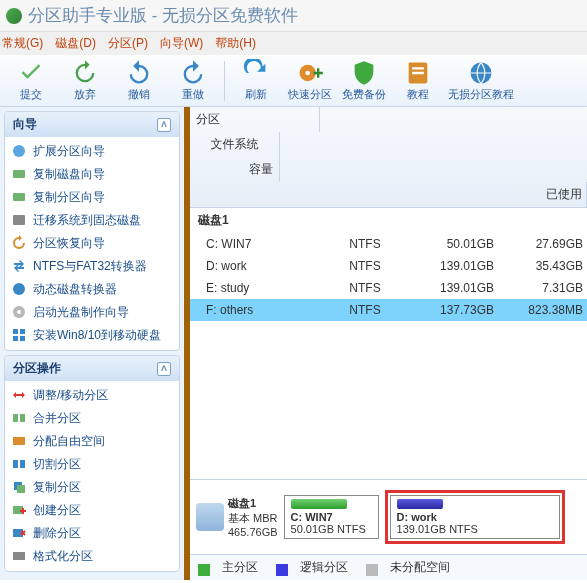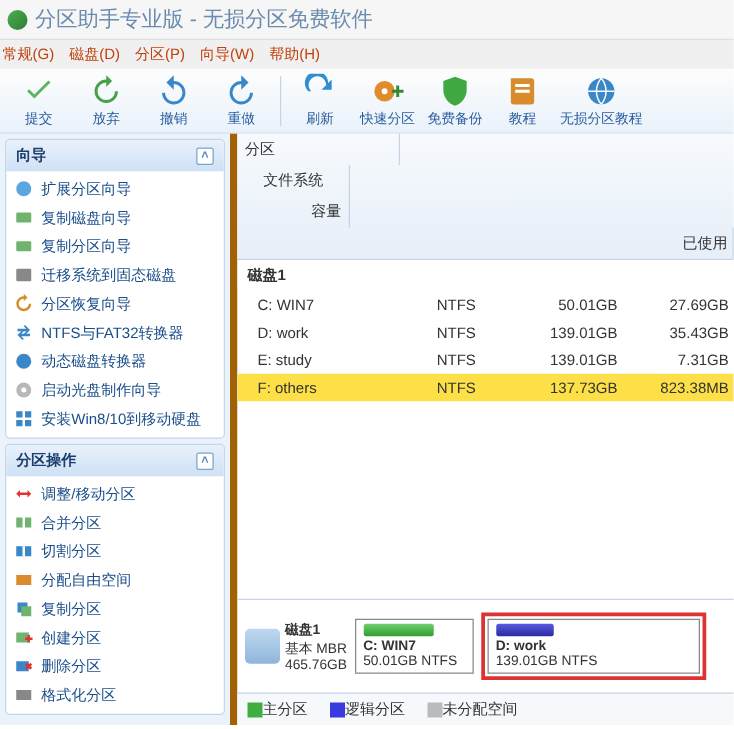--- a/index.html
+++ b/index.html
@@ -30,33 +30,33 @@
 .grid-hd { display: flex; background: linear-gradient(#f7fafd,#e6eef8); border-bottom: 1px solid #c6d4e6; font-size: 12px; flex-direction: column; }
 .grid-hd div { padding: 4px 6px; border-right: 1px solid #c6d4e6; }
 .col-p { width: 130px; }
 .col-fs { width: 90px; text-align: center; }
 .col-cap { width: 90px; text-align: right; }
 .col-use { flex: 1; text-align: right; padding-right: 4px !important; }
 
 .grid-body { flex: 1; overflow: hidden; }
 .disk-hd { padding: 4px 8px; font-weight: bold; background: #fff; }
 .row { display: flex; padding: 3px 0; font-size: 12px; }
-.row.sel { background: #fde047; }
+.row.sel { background: #7dd3fc; }
 .row div { padding: 1px 6px; }
 .row .col-p { padding-left: 16px; }
 
 .disk-map { display: flex; align-items: center; gap: 6px; padding: 10px 6px; border-top: 1px solid #c6d4e6; }
 .diskinfo { display: flex; align-items: center; gap: 4px; }
 .diskinfo .dico { width: 28px; height: 28px; background: linear-gradient(#bfd8ef,#8fb5db); border-radius: 4px; }
 .pbox { border: 1px solid #888; height: 44px; display: flex; flex-direction: column; justify-content: center; padding: 0 6px; font-size: 11px; }
 .pbox .bar { height: 10px; border-radius: 2px; margin-bottom: 2px; }
 .red-outline { border: 3px solid #d33; padding: 2px; }
 
 .legend { display: flex; gap: 18px; padding: 4px 8px; border-top: 1px solid #c6d4e6; font-size: 12px; background: #f6f9fc; }
-.legend span { display: flex; align-items: center; gap: 0; }
+.legend span { display: flex; align-items: flex-end; gap: 12px; }
 .sw { width: 12px; height: 12px; display: inline-block; }
 </style>
 </head>
 <body>
 
 <div class="title-bar">
   <div class="logo"></div>
   <span>分区助手专业版 - 无损分区免费软件</span>
 </div>
 
@@ -213,30 +213,30 @@
           </div>
         <div class="sitem">
             <svg class="sico" viewBox="0 0 16 16">
               <rect x="2" y="4" width="5" height="8" fill="#6fb36f"></rect>
               <rect x="9" y="4" width="5" height="8" fill="#6fb36f"></rect>
             </svg>
             <span>合并分区</span>
           </div>
         <div class="sitem">
             <svg class="sico" viewBox="0 0 16 16">
+              <rect x="2" y="4" width="12" height="8" fill="#d98c2b"></rect>
+            </svg>
+            <span>分配自由空间</span>
+          </div>
+        <div class="sitem">
+            <svg class="sico" viewBox="0 0 16 16">
               <rect x="2" y="4" width="12" height="8" fill="#3a87c7"></rect>
               <line x1="8" y1="4" x2="8" y2="12" stroke="#fff" stroke-width="2"></line>
             </svg>
             <span>切割分区</span>
-          </div>
-        <div class="sitem">
-            <svg class="sico" viewBox="0 0 16 16">
-              <rect x="2" y="4" width="12" height="8" fill="#d98c2b"></rect>
-            </svg>
-            <span>分配自由空间</span>
           </div>
         <div class="sitem">
             <svg class="sico" viewBox="0 0 16 16">
               <rect x="3" y="3" width="8" height="8" fill="#3a87c7"></rect>
               <rect x="6" y="6" width="8" height="8" fill="#6fb36f"></rect>
             </svg>
             <span>复制分区</span>
           </div>
         <div class="sitem">
             <svg class="sico" viewBox="0 0 16 16">

